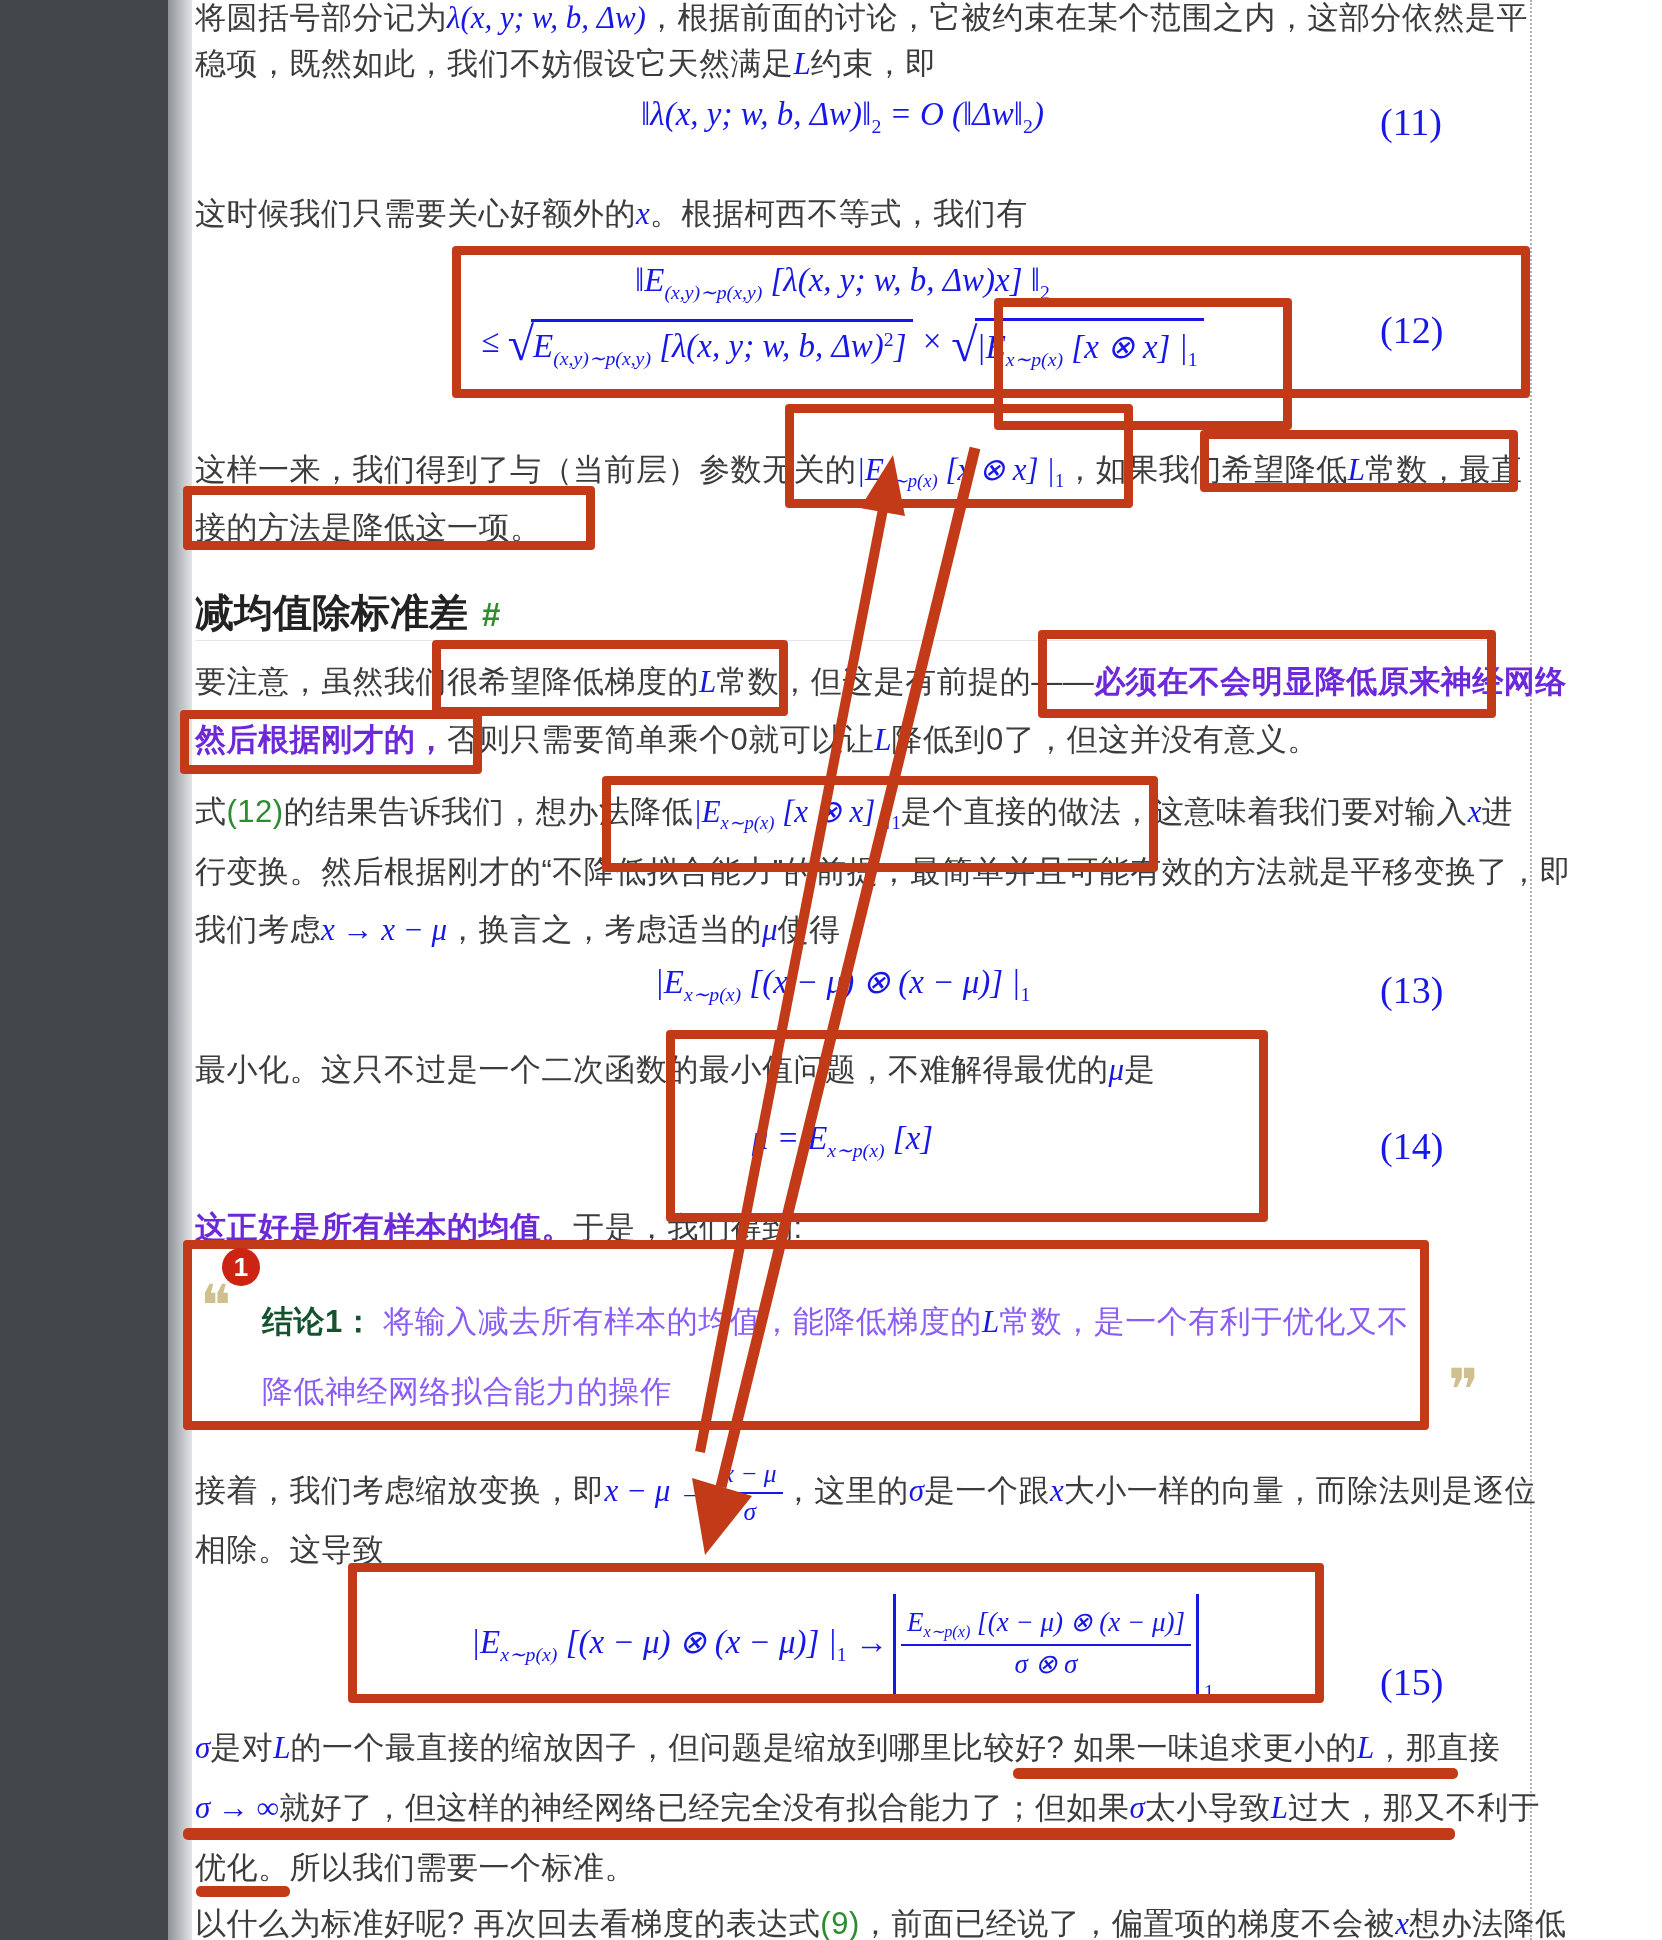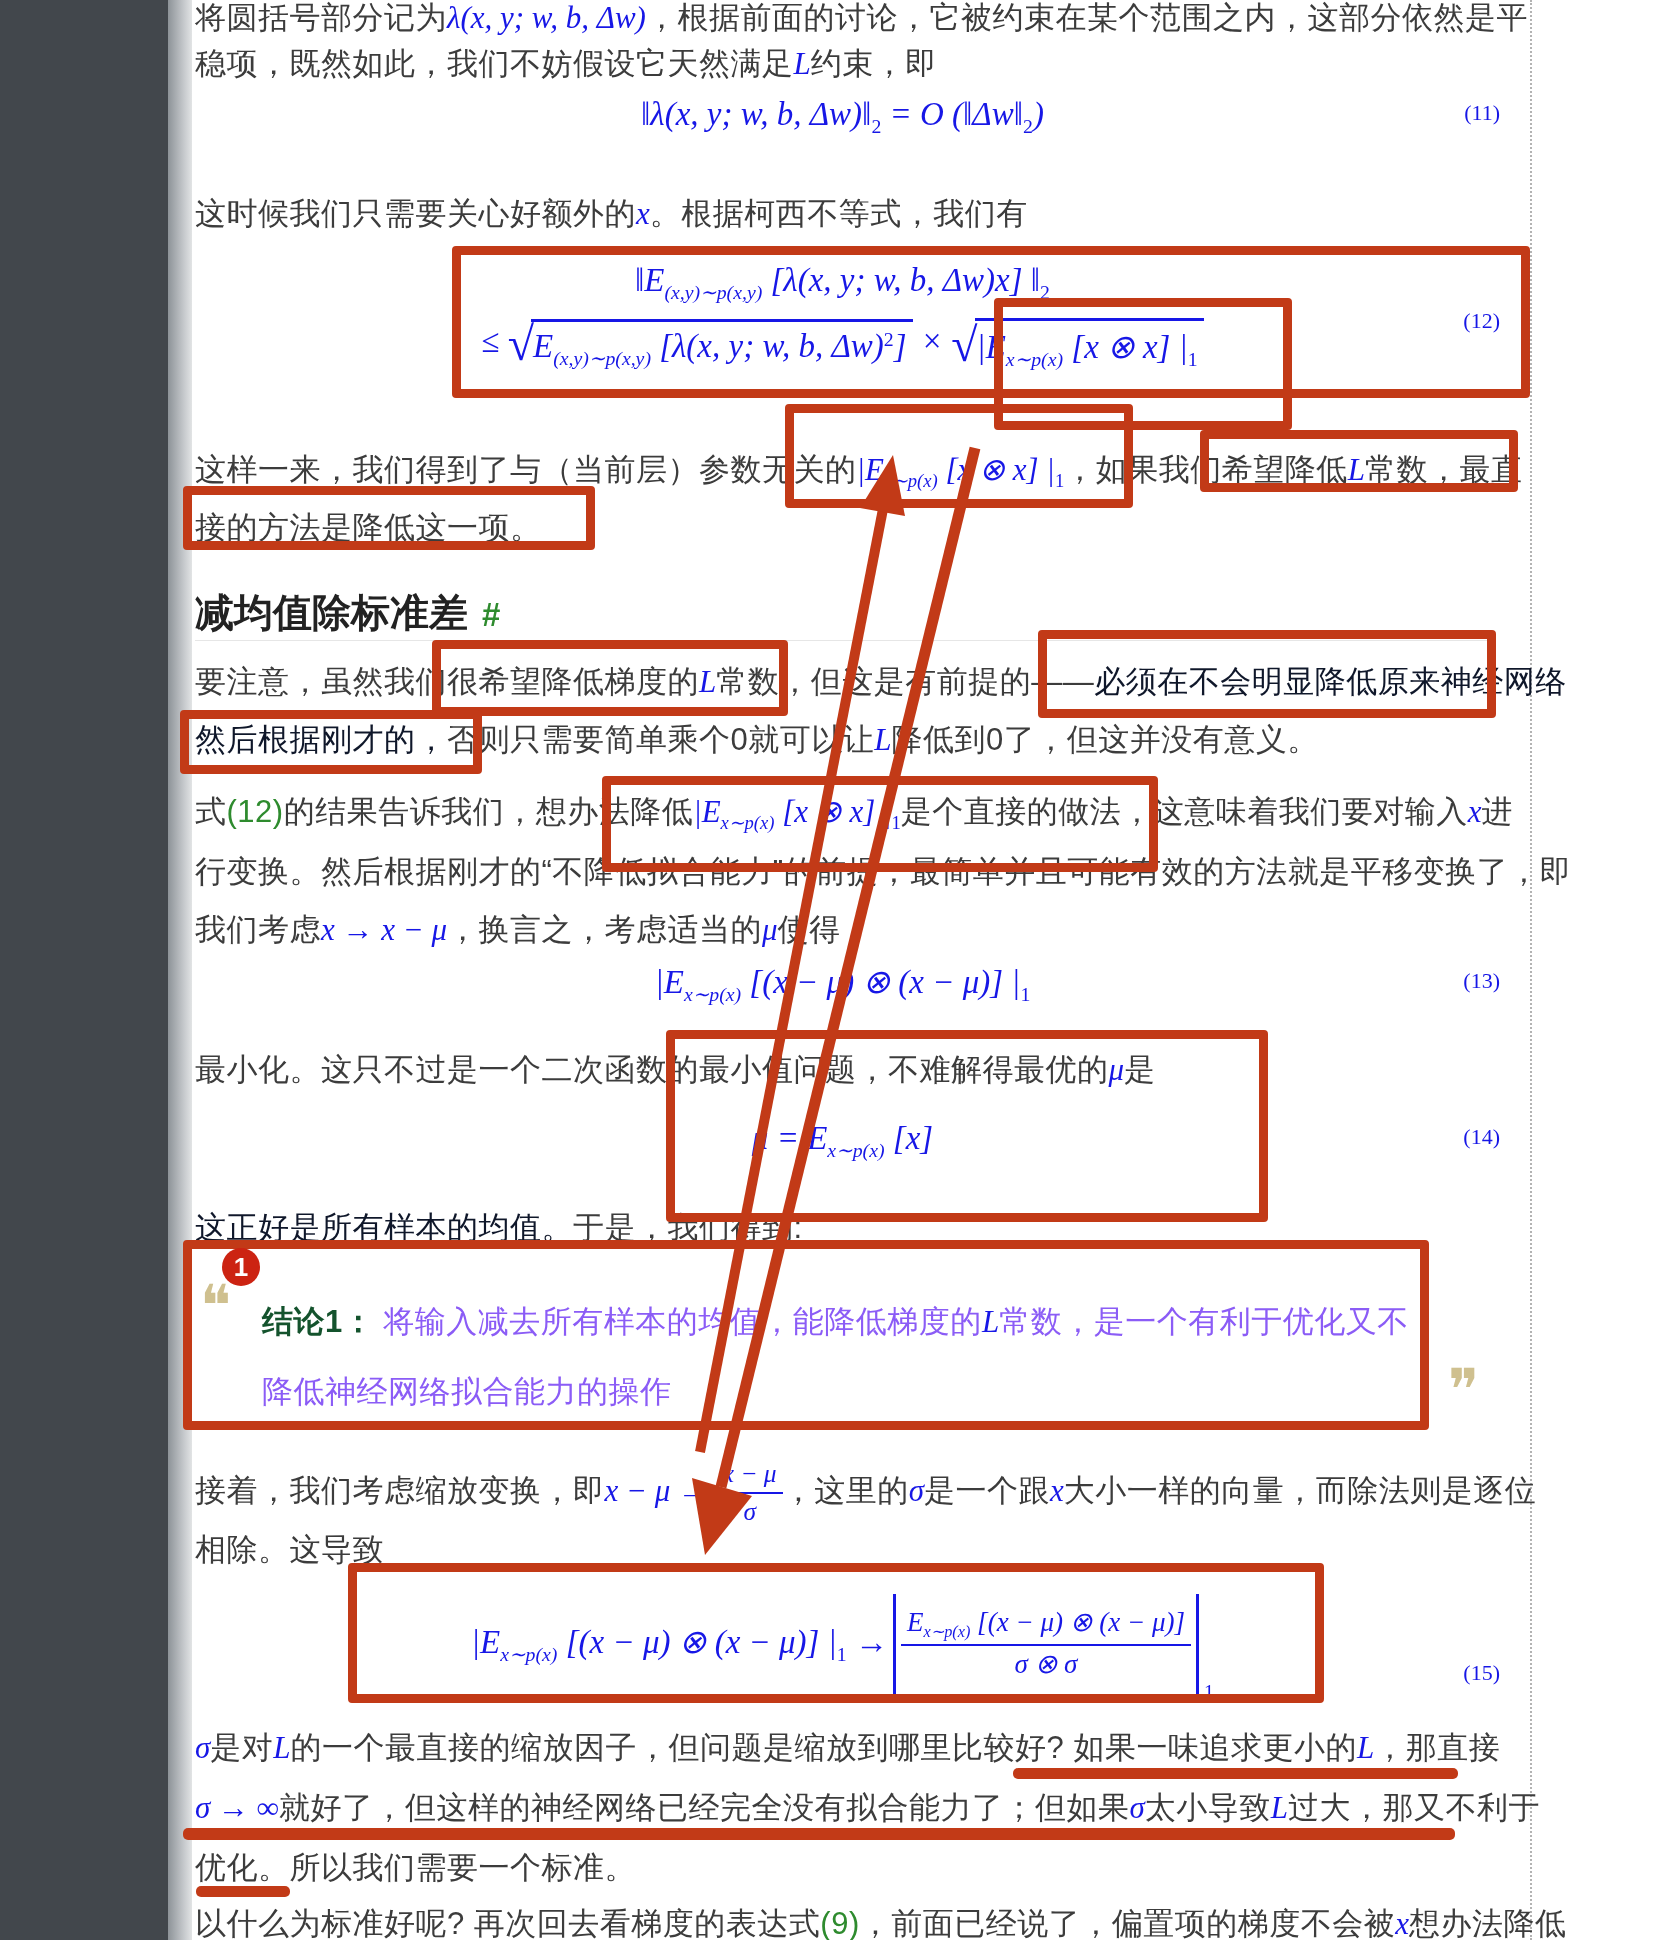--- a/index.html
+++ b/index.html
@@ -7,32 +7,32 @@
           font-family:"Liberation Sans",sans-serif;color:#3c3c3c;}
   
   .sidebar{position:absolute;left:0;top:0;width:168px;height:1940px;background:#42474c;}
   .scrollstrip{position:absolute;left:168px;top:0;width:24px;height:1940px;
                background:linear-gradient(to right,#8d9398,#c9cccf 70%,#e2e4e5);}
   .pageborder{position:absolute;left:1530px;top:0;height:1940px;width:0;border-left:2px dotted #b3b3b3;}
   
   .line{position:absolute;left:195px;width:1335px;font-size:31px;line-height:44px;
         letter-spacing:.5px;white-space:nowrap;}
   .t{color:#3c3c3c;}
-  .redt{color:#0f172a;}
+  .redt{color:#6d28d9;font-weight:bold;}
   .green{color:#2e8b2e;}
   .m{font-family:"Liberation Serif",serif;font-style:italic;color:#1717e6;letter-spacing:0;}
   .mr{font-family:"Liberation Serif",serif;color:#1717e6;letter-spacing:0;}
   .s{font-size:.6em;vertical-align:-.4em;letter-spacing:0;}
   .sup{font-size:.6em;vertical-align:.55em;letter-spacing:0;}
   .gray{color:#8b5cf6;}
   .grayb{color:#14532d;font-weight:bold;}
   
   .formula{position:absolute;left:195px;width:1295px;text-align:center;font-size:33px;
            font-family:"Liberation Serif",serif;color:#1717e6;white-space:nowrap;}
-  .eqnum{position:absolute;left:1380px;width:120px;text-align:right;font-size:22px;
+  .eqnum{position:absolute;left:1380px;width:120px;font-size:38px;
          font-family:"Liberation Serif",serif;color:#1717e6;}
   .sqrtw{display:inline-flex;align-items:stretch;color:#1717e6;vertical-align:middle;}
   .rad{font-size:1.45em;line-height:1;align-self:flex-end;transform:translateY(-2px);}
   .sqb{border-top:3px solid #1717e6;display:inline-block;padding:6px 6px 0 2px;margin-left:-3px;}
   .frac{display:inline-block;text-align:center;vertical-align:middle;font-size:.82em;line-height:1.25;}
   .num{display:block;border-bottom:2px solid #1717e6;padding:0 6px 2px;}
   .den{display:block;padding-top:2px;}
   .f15flex{position:absolute;left:195px;width:1295px;top:1585px;height:118px;display:flex;
            align-items:center;justify-content:center;font-size:33px;
            font-family:"Liberation Serif",serif;color:#1717e6;white-space:nowrap;}

